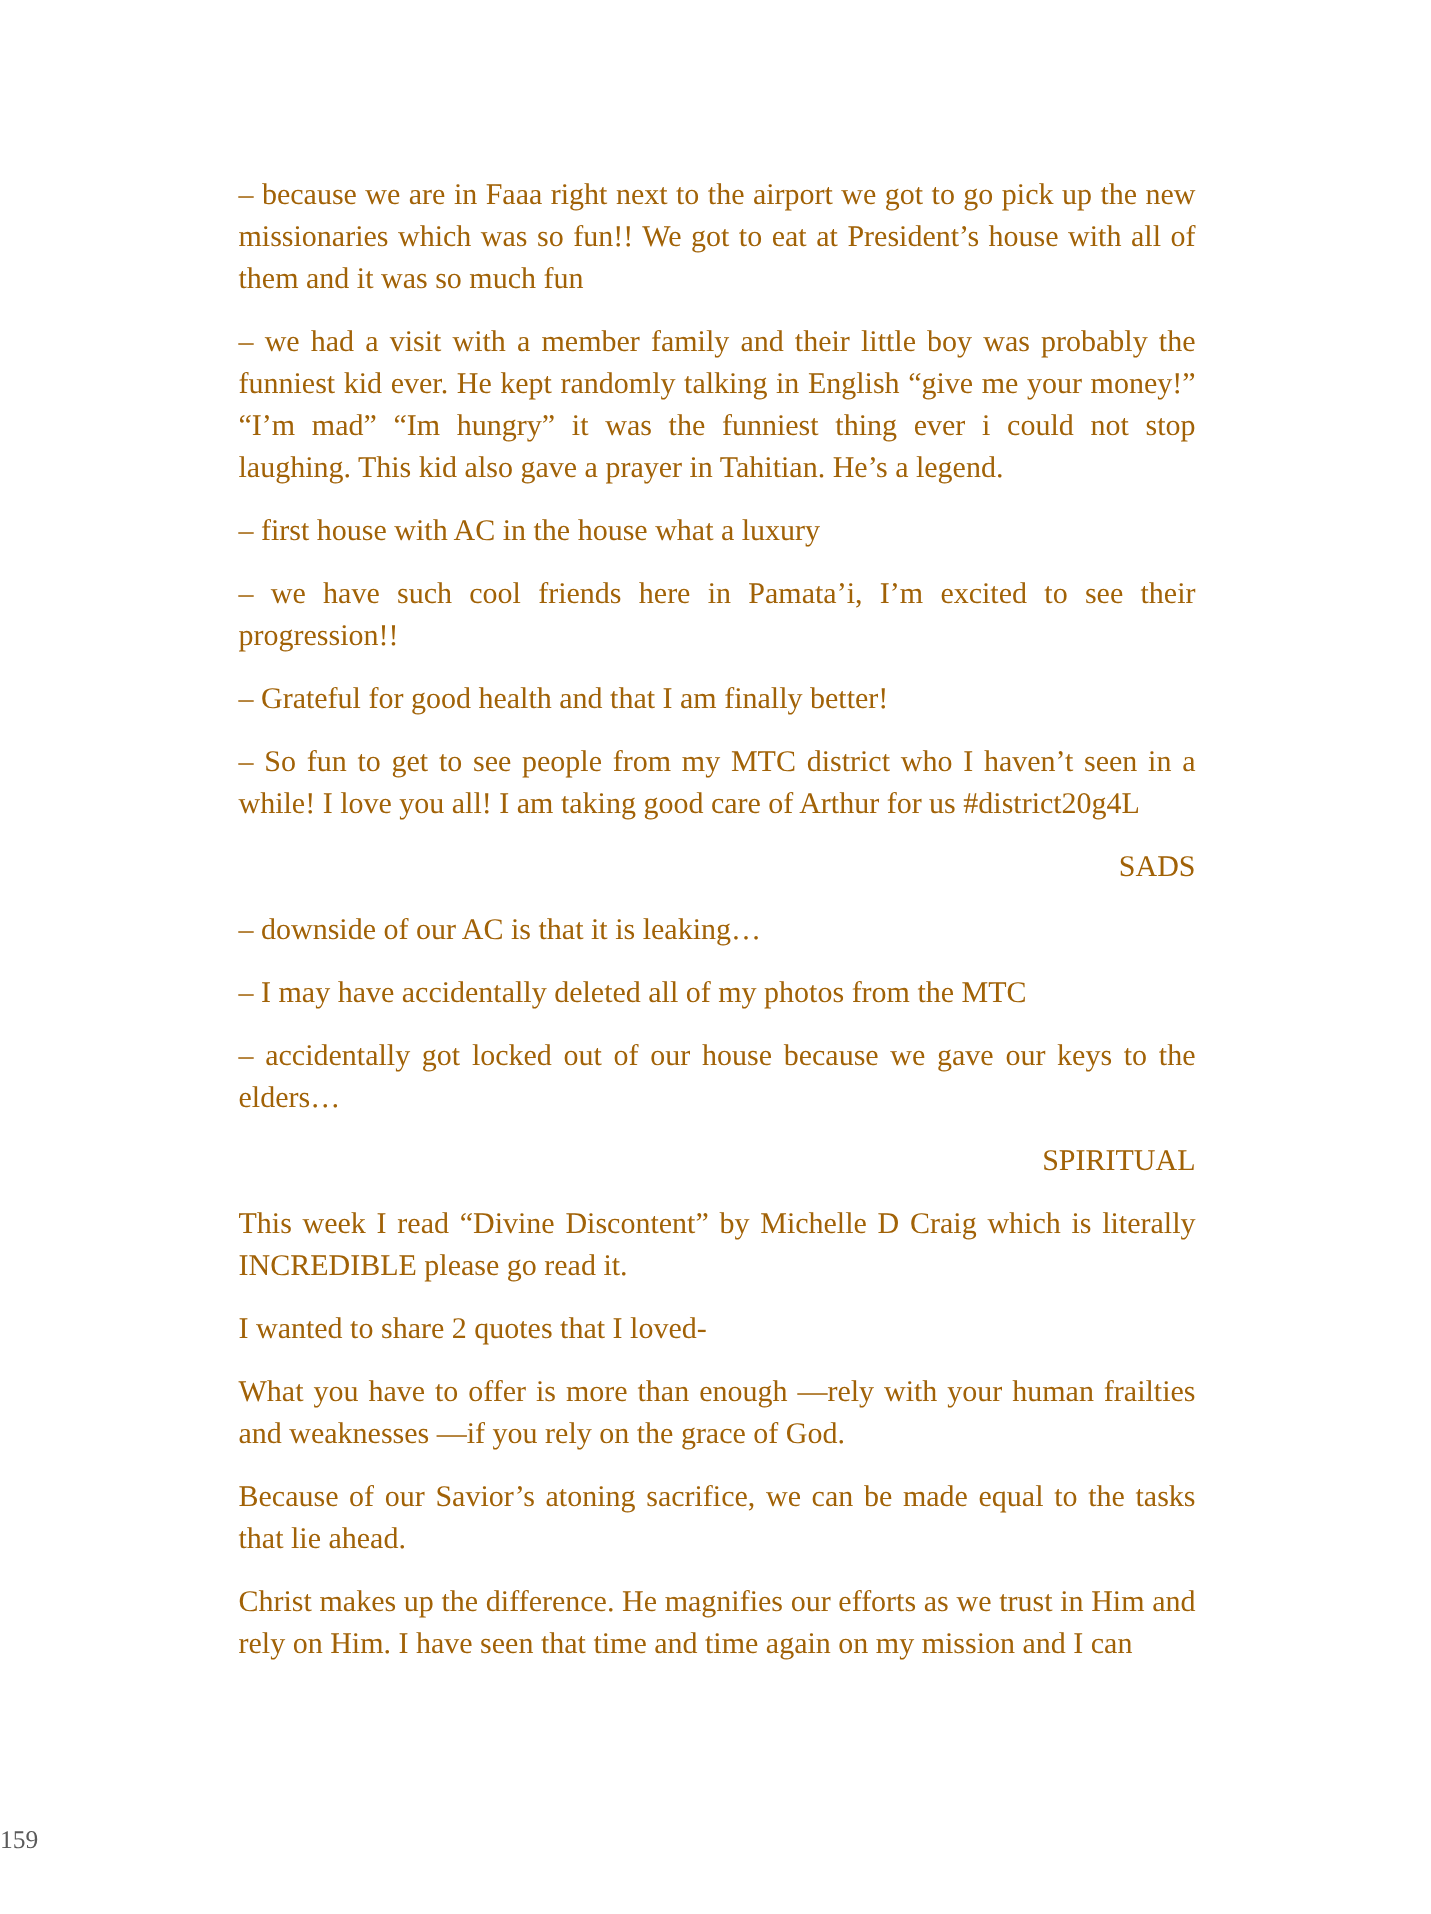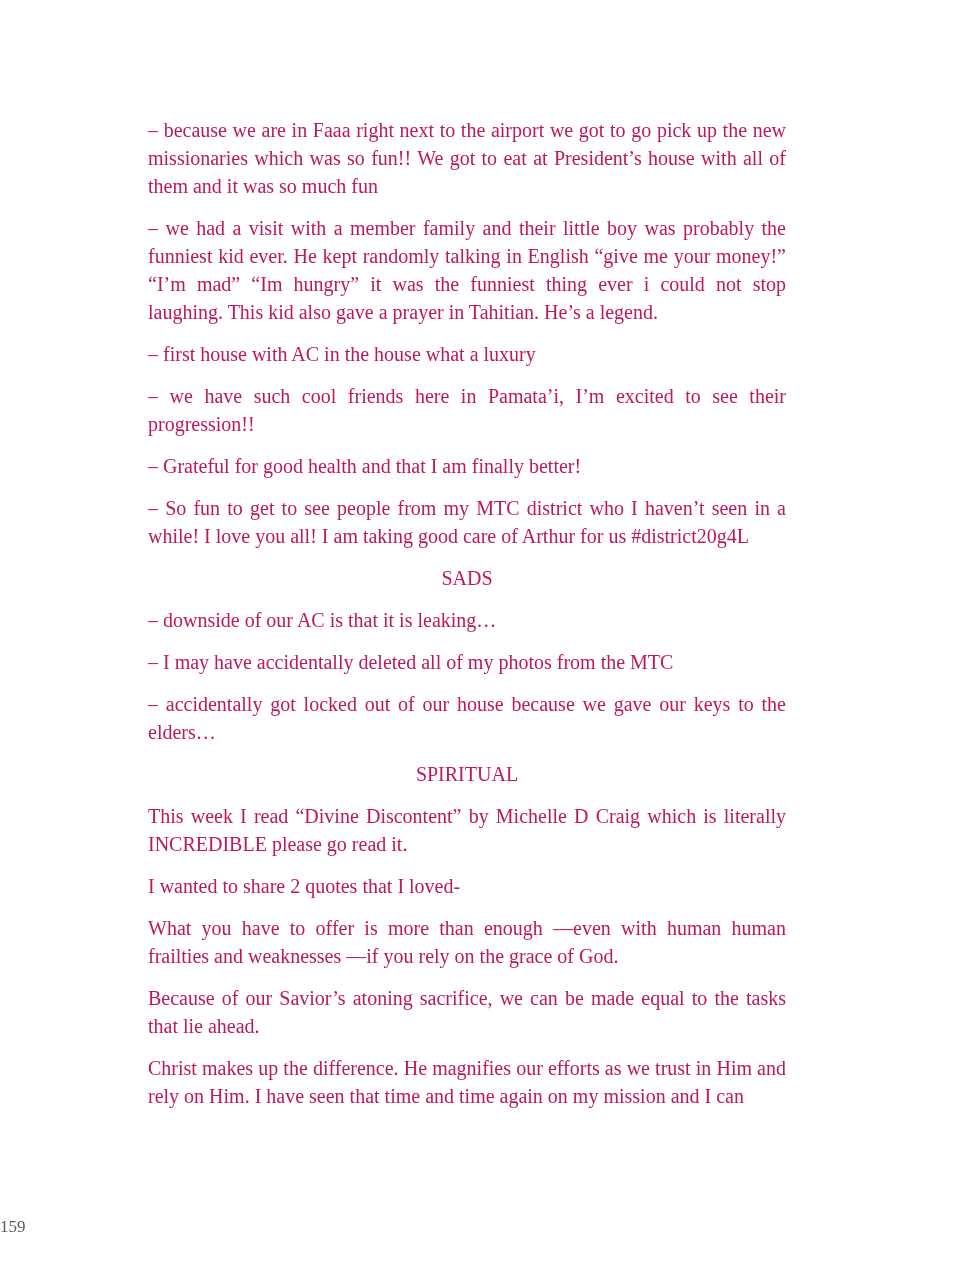--- a/index.html
+++ b/index.html
@@ -9,33 +9,33 @@
   }
   body {
     width: 954px;
     height: 1276px;
     position: relative;
     font-family: "Liberation Serif", serif;
     overflow: hidden;
   }
   .page {
     position: absolute;
-    left: 148px;
+    left: 159px;
     top: 116px;
     width: 638px;
-    color: #be185d;
+    color: #a16207;
     font-size: 20px;
     line-height: 28px;
     text-align: justify;
   }
   .page p {
     margin: 0 0 14px 0;
   }
   .page p.heading {
-    text-align: center;
+    text-align: right;
   }
   .footer {
     position: absolute;
     left: 0;
     right: 0;
     top: 1216px;
     color: #5a5a5a;
     font-size: 17px;
     line-height: 22px;
   }
@@ -50,18 +50,18 @@
   <p>– we have such cool friends here in Pamata’i, I’m excited to see their progression!!</p>
   <p>– Grateful for good health and that I am finally better!</p>
   <p>– So fun to get to see people from my MTC district who I haven’t seen in a while! I love you all! I am taking good care of Arthur for us #district20g4L</p>
   <p class="heading">SADS</p>
   <p>– downside of our AC is that it is leaking…</p>
   <p>– I may have accidentally deleted all of my photos from the MTC</p>
   <p>– accidentally got locked out of our house because we gave our keys to the elders…</p>
   <p class="heading">SPIRITUAL</p>
   <p>This week I read “Divine Discontent” by Michelle D Craig which is literally INCREDIBLE please go read it.</p>
   <p>I wanted to share 2 quotes that I loved-</p>
-  <p>What you have to offer is more than enough —even with human human frailties and weaknesses —if you rely on the grace of God.</p>
+  <p>What you have to offer is more than enough —rely with your human frailties and weaknesses —if you rely on the grace of God.</p>
   <p>Because of our Savior’s atoning sacrifice, we can be made equal to the tasks that lie ahead.</p>
   <p>Christ makes up the difference. He magnifies our efforts as we trust in Him and rely on Him. I have seen that time and time again on my mission and I can</p>
 </div>
 
 <div class="footer">159</div>
 
 </body></html>

